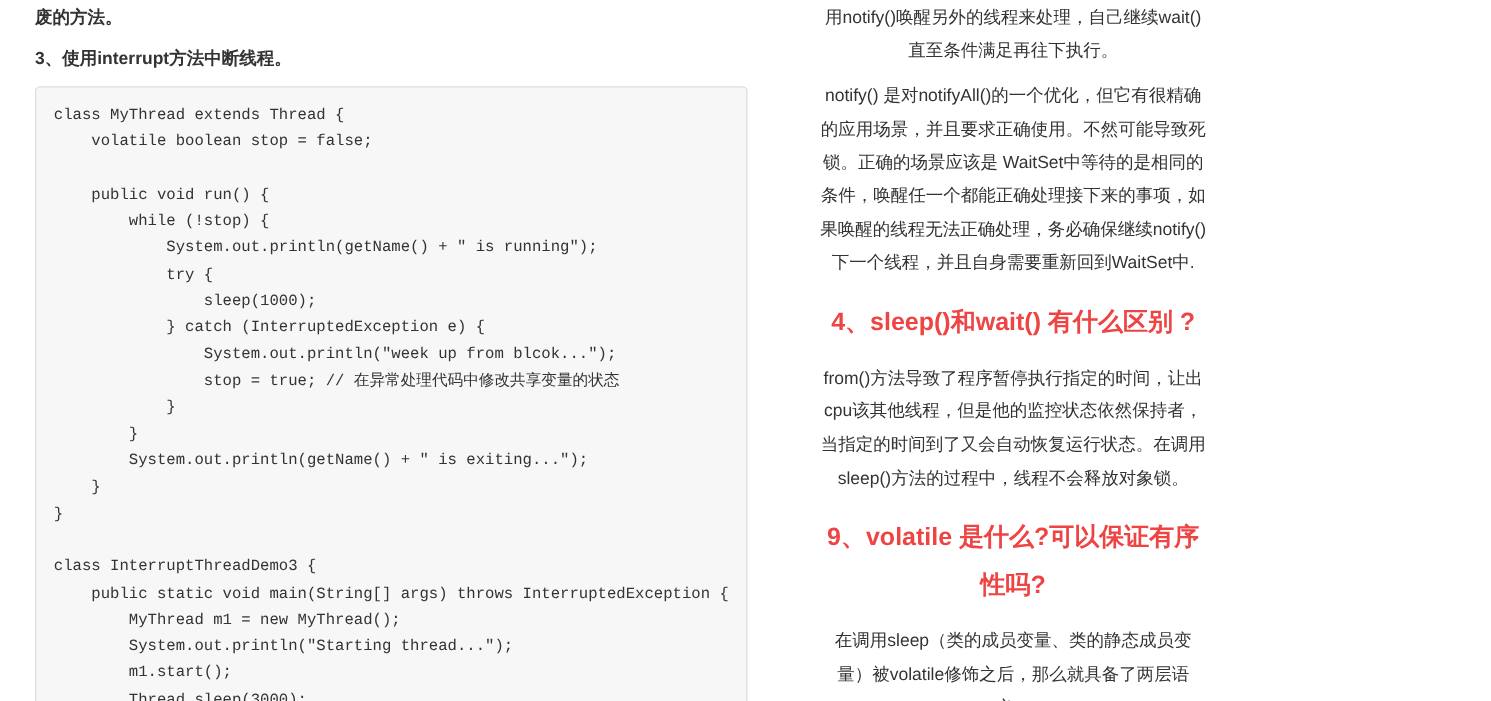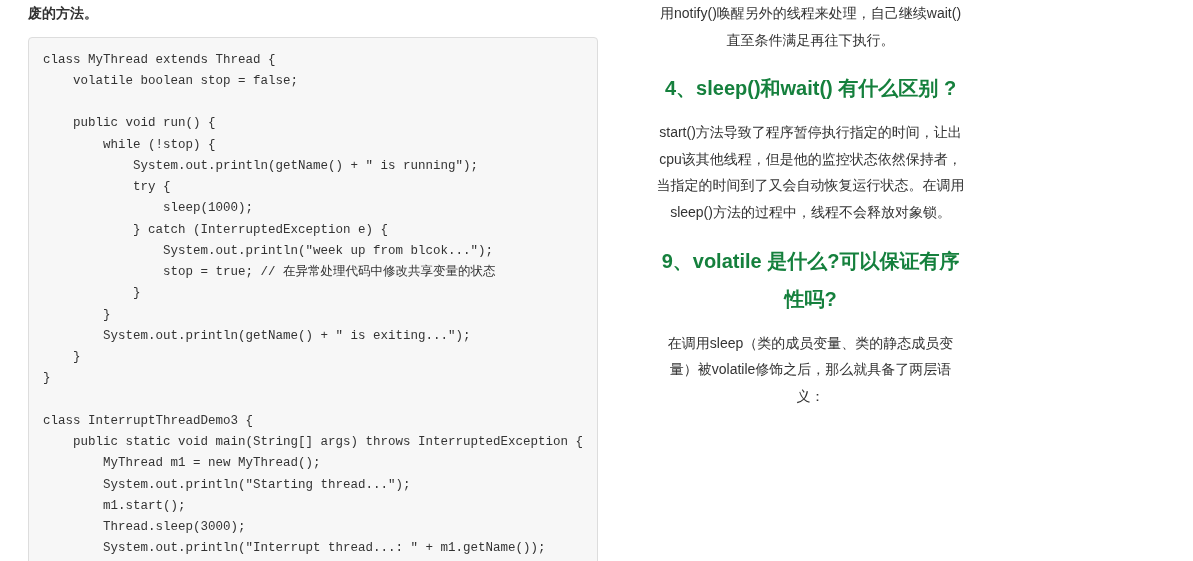--- a/index.html
+++ b/index.html
@@ -3,30 +3,31 @@
 <meta charset="utf-8">
 <style>
   * { box-sizing: border-box; margin: 0; padding: 0; }
   html, body { width: 1193px; height: 561px; overflow: hidden; font-family: -apple-system, "Segoe UI", "Microsoft YaHei", sans-serif; background: #fff; color: #333; }
   .page { display: flex; width: 985px; height: 561px; }
   .left-col { width: 630px; padding: 0 18px 0 28px; font-size: 14px; line-height: 1.9; }
   .right-col { width: 563px; padding: 0 20px 0 40px; font-size: 14px; line-height: 1.9; text-align: center; }
   .para { margin: 0 0 6px 0; }
   .bold { font-weight: 700; }
   .code-block { border: 1px solid #ddd; border-radius: 4px; background: #f7f7f7; padding: 12px 14px; margin-top: 10px; font-family: "Courier New", Consolas, monospace; font-size: 12.5px; line-height: 1.7; color: #333; white-space: pre; overflow: hidden; }
-  h2.q-heading { font-size: 20px; font-weight: 800; margin: 16px 0 12px 0; color: #15803d; }
+  h2.q-heading { font-size: 20px; font-weight: 800; margin: 16px 0 12px 0; color: #ef4444; }
   .right-col p { margin: 0 0 10px 0; }
 </style>
 </head>
 <body>
 
 <div class="page">
 
   <div class="left-col">
     <p class="para bold">废的方法。</p>
+    <p class="para bold">3、使用interrupt方法中断线程。</p>
     <pre class="code-block">class MyThread extends Thread {
     volatile boolean stop = false;
 
     public void run() {
         while (!stop) {
             System.out.println(getName() + " is running");
             try {
                 sleep(1000);
             } catch (InterruptedException e) {
                 System.out.println("week up from blcok...");
@@ -46,22 +47,23 @@
         System.out.println("Interrupt thread...: " + m1.getName());
         m1.stop = true; // 设置共享变量为true
         m1.interrupt(); // 阻塞时退出阻塞状态
         Thread.sleep(3000); // 主线程休眠3秒以便观察线程m1的中断情况
         System.out.println("Stopping application...");
     }</pre>
   </div>
 
   <div class="right-col">
     <p>用notify()唤醒另外的线程来处理，自己继续wait()直至条件满足再往下执行。</p>
+    <p>notify() 是对notifyAll()的一个优化，但它有很精确的应用场景，并且要求正确使用。不然可能导致死锁。正确的场景应该是 WaitSet中等待的是相同的条件，唤醒任一个都能正确处理接下来的事项，如果唤醒的线程无法正确处理，务必确保继续notify()下一个线程，并且自身需要重新回到WaitSet中.</p>
 
     <h2 class="q-heading">4、sleep()和wait() 有什么区别 ?</h2>
-    <p>start()方法导致了程序暂停执行指定的时间，让出cpu该其他线程，但是他的监控状态依然保持者，当指定的时间到了又会自动恢复运行状态。在调用sleep()方法的过程中，线程不会释放对象锁。</p>
+    <p>from()方法导致了程序暂停执行指定的时间，让出cpu该其他线程，但是他的监控状态依然保持者，当指定的时间到了又会自动恢复运行状态。在调用sleep()方法的过程中，线程不会释放对象锁。</p>
 
     <h2 class="q-heading">9、volatile 是什么?可以保证有序性吗?</h2>
     <p>在调用sleep（类的成员变量、类的静态成员变量）被volatile修饰之后，那么就具备了两层语义：</p>
 
   </div>
 
 </div>
 
 </body></html>

